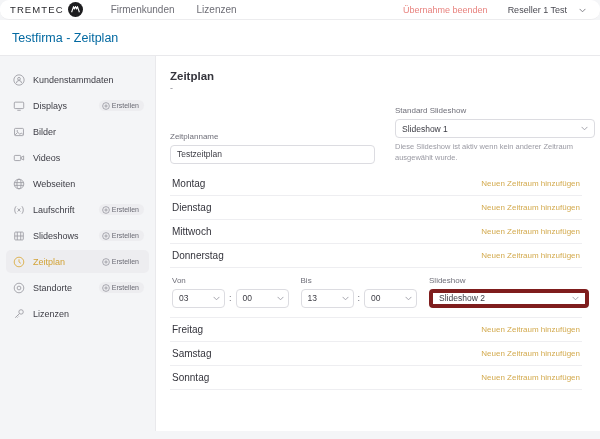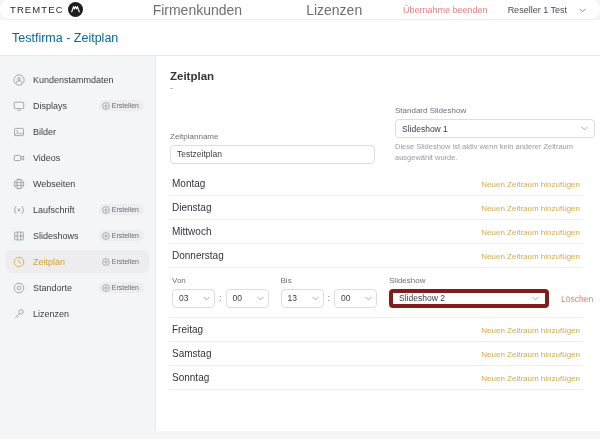--- a/index.html
+++ b/index.html
@@ -31,24 +31,23 @@
   }
   .brand-mark {
     width: 15px; height: 15px;
     border-radius: 50%;
     background: #1d1d1f;
     display: flex; align-items: center; justify-content: center;
   }
   .brand-mark svg { display: block; }
   .topnav { display: flex; align-items: center; gap: 22px; margin-left: 28px; }
   .topnav a {
-    font-size: 14px;
+    font-size: 10px;
     color: #6e6e76;
     text-decoration: none;
-    margin-left: 42px;
   }
   .topbar-right {
     margin-left: auto;
     display: flex; align-items: center; gap: 20px;
     padding-right: 4px;
   }
   .takeover-end { font-size: 9px; color: #e8827e; }
   .user-menu {
     font-size: 9px; color: #4a4a52;
     display: flex; align-items: center; gap: 12px;
@@ -130,38 +129,38 @@
     color: #3c3c44;
     display: flex; align-items: center;
     padding: 0 6px;
   }
   .select { justify-content: space-between; }
   .select .caret { color: #9c9ca5; font-size: 8px; line-height: 1; }
   .field-help { font-size: 7.5px; color: #9a9aa3; margin-top: 4px; line-height: 1.45; max-width: 200px;}
 
   
   .day-row {
-    display: flex; align-items: flex-end; justify-content: space-between;
+    display: flex; align-items: center; justify-content: space-between;
     padding: 6px 2px 6px 2px;
     border-bottom: 1px solid #eeeef1;
   }
   .day-name { font-size: 10px; color: #34343c; }
   .add-link { font-size: 8px; color: #cfa martial; }
   .add-link { font-size: 8px; color: #d3aa4e; }
 
   
   .range-row {
     display: flex; align-items: flex-end; gap: 12px;
     padding: 8px 2px 9px 2px;
     border-bottom: 1px solid #eeeef1;
   }
   .time-group { display: flex; flex-direction: column; }
   .time-inputs { display: flex; align-items: center; gap: 4px; }
   .sel-sm {
-    width: 43px; height: 19px;
+    width: 53px; height: 19px;
     border: 1px solid #dcdce1; border-radius: 4px;
     background: #fff;
     font-size: 8.5px; color: #3c3c44;
     display: flex; align-items: center; justify-content: space-between;
     padding: 0 4px 0 6px;
   }
   .colon { font-size: 9px; color: #6f6f79; }
   .sel-show {
     width: 160px; height: 19px;
     border: 4px solid #7f1d1d; border-radius: 4px;

